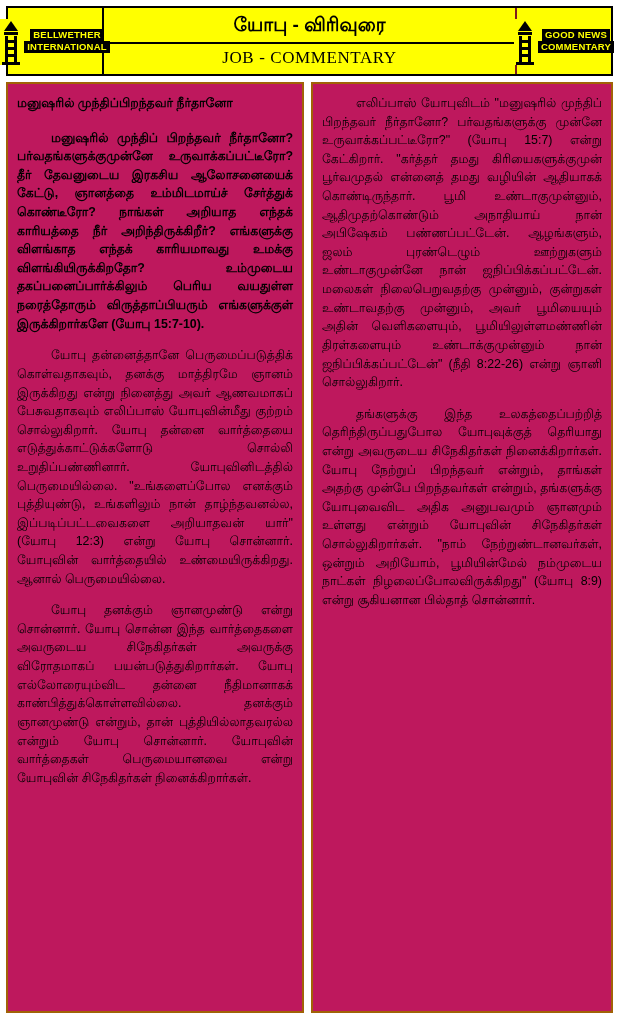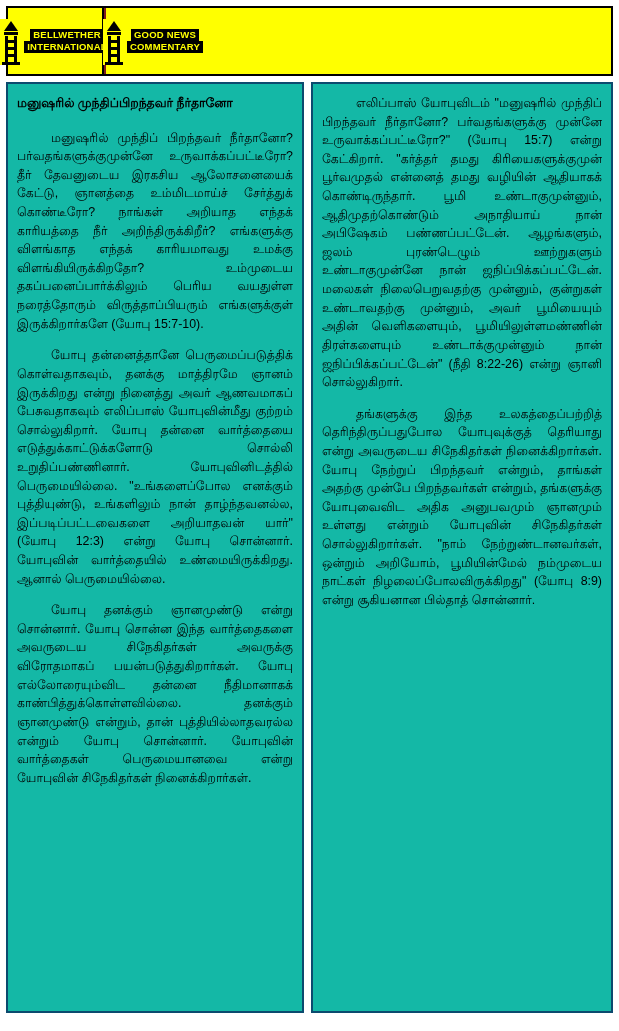--- a/index.html
+++ b/index.html
@@ -107,22 +107,22 @@
     border-left: 2px solid #7f1d1d;
   }
   
   .columns {
     display: flex;
     margin-top: 6px;
     height: 931px;
     box-sizing: border-box;
   }
   .col {
-    background: #14b8a6;
-    border: 2px solid #0c4a6e;
+    background: #be185d;
+    border: 2px solid #a16207;
     box-sizing: border-box;
     padding: 10px 9px 8px 9px;
     overflow: hidden;
   }
   .col.left {
     width: 298px;
     flex: 0 0 298px;
     margin-right: 7px;
   }
   .col.right {
@@ -130,21 +130,21 @@
   }
   p.para {
     margin: 0 0 13px 0;
     font-size: 12.4px;
     line-height: 1.5;
     color: #000000;
     text-align: justify;
     text-justify: inter-word;
   }
   p.para.bold {
-    font-weight: normal;
+    font-weight: bold;
   }
   p.para.indent {
     text-indent: 34px;
   }
   p.para.heading {
     font-weight: bold;
     text-indent: 0;
     margin-bottom: 16px;
   }
   p.para.last {
@@ -173,20 +173,25 @@
             <rect x="2" y="43" width="18" height="3" fill="#000000"></rect>
           </svg>
         </div>
         <div class="logo-text">
           <span class="logo-line">BELLWETHER</span>
           <span class="logo-line">INTERNATIONAL</span>
         </div>
       </div>
     </div>
 
+    <div class="header-center">
+      <div class="title-tamil">யோபு - விரிவுரை</div>
+      <div class="title-rule"></div>
+      <div class="title-en">JOB  -  COMMENTARY</div>
+    </div>
 
     <div class="logo-box right">
       <div class="logo-inner">
         <div class="logo-emblem">
           <svg width="22" height="46" viewBox="0 0 22 46">
             <rect x="0" y="0" width="22" height="46" fill="#ffff00"></rect>
             <path d="M11 2 L18 12 L4 12 Z" fill="#000000"></path>
             <rect x="4" y="13" width="14" height="3" fill="#000000"></rect>
             <rect x="5" y="17" width="3" height="26" fill="#000000"></rect>
             <rect x="14" y="17" width="3" height="26" fill="#000000"></rect>

